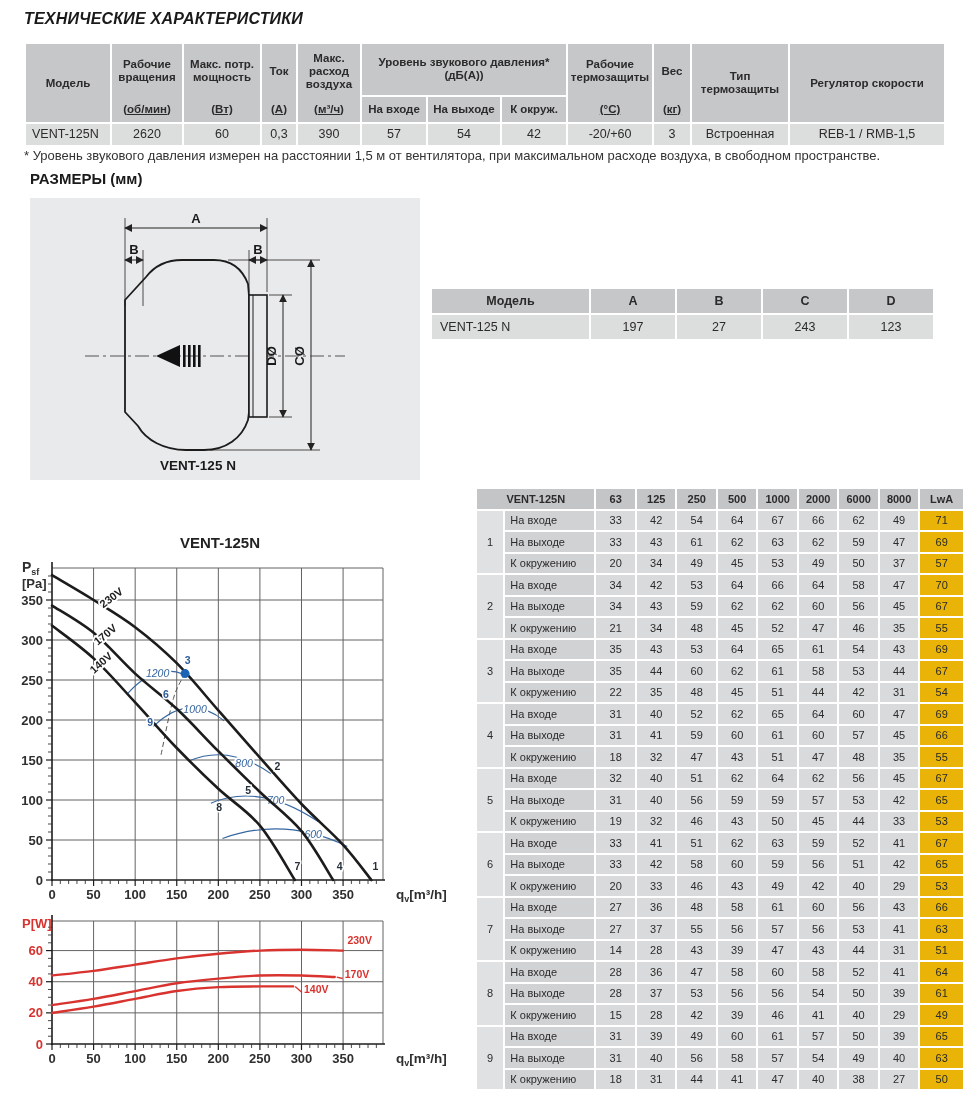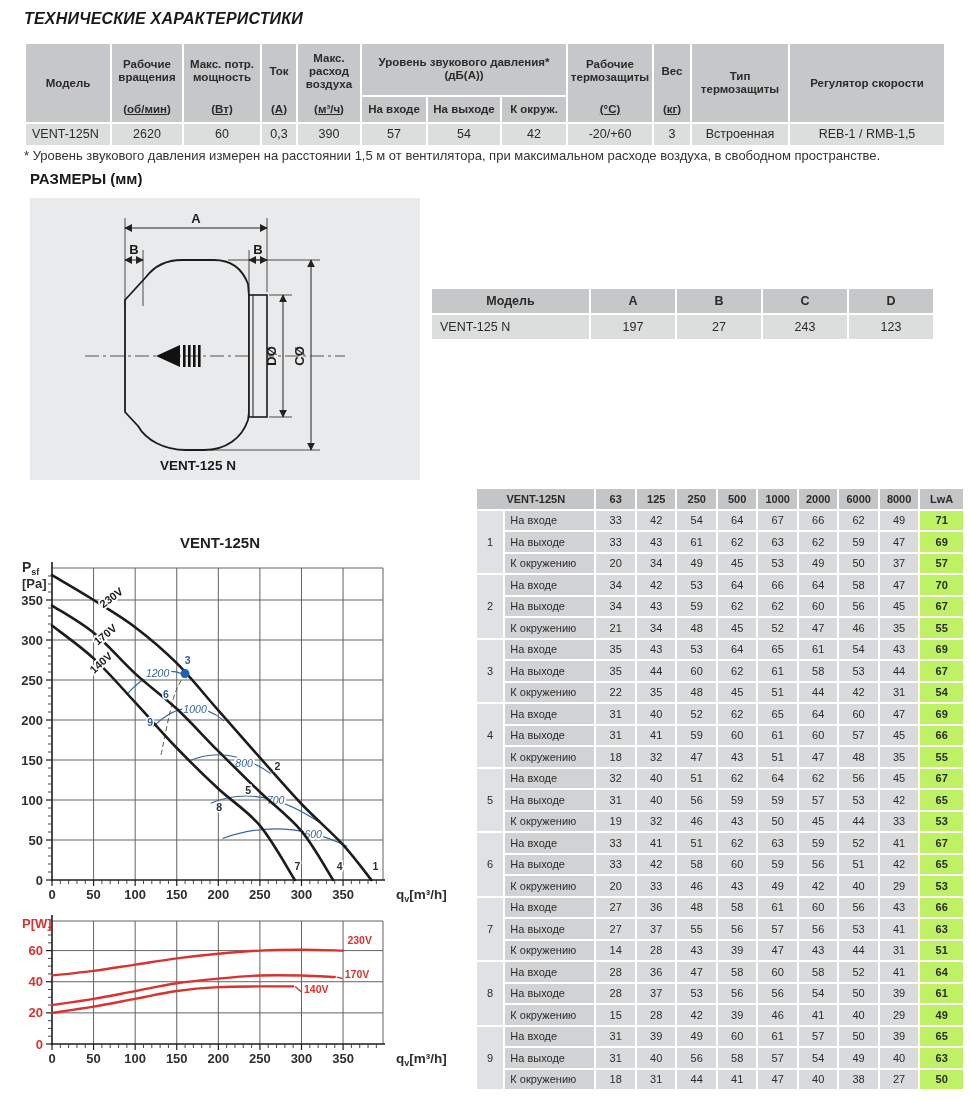--- a/index.html
+++ b/index.html
@@ -41,21 +41,21 @@
   #svg1 { top:552px; } #svg2 { top:912px; }
   svg text { font-family:"Liberation Sans", sans-serif; }
 
   
   table.sndt { position:absolute; left:475px; top:487px; width:490px; border-collapse:separate; border-spacing:2px; table-layout:fixed; }
   table.sndt td { text-align:center; vertical-align:middle; font-size:11px; height:19.5px; padding:0; }
   table.sndt tr.h td { background:#c4c5c7; font-weight:700; }
   table.sndt td.grp { background:#e0e1e2; }
   table.sndt td.lbl { background:#d1d2d4; text-align:left; padding-left:5px; }
   table.sndt td.val { background:#d9dadb; }
-  table.sndt td.lwa { background:#bef264; font-weight:700;text-align:center; }
+  table.sndt td.lwa { background:#eab308; font-weight:400;text-align:center; }
 </style>
 </head>
 <body>
 
 <h1 class="pgtitle">ТЕХНИЧЕСКИЕ ХАРАКТЕРИСТИКИ</h1>
 
 <table class="spec">
   <colgroup>
     <col style="width:84px">
       <col style="width:70px">

